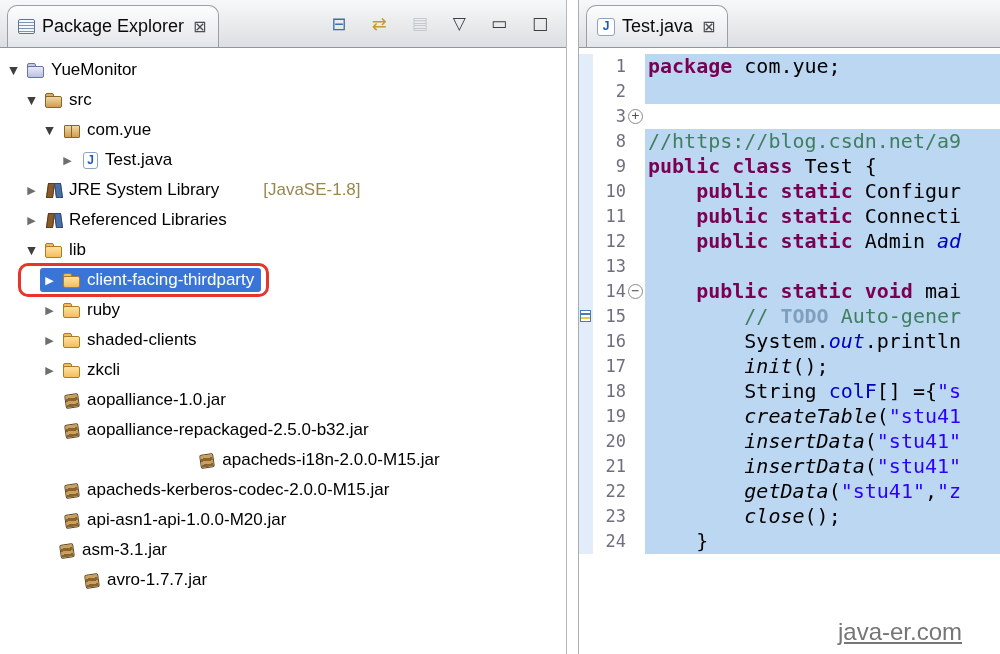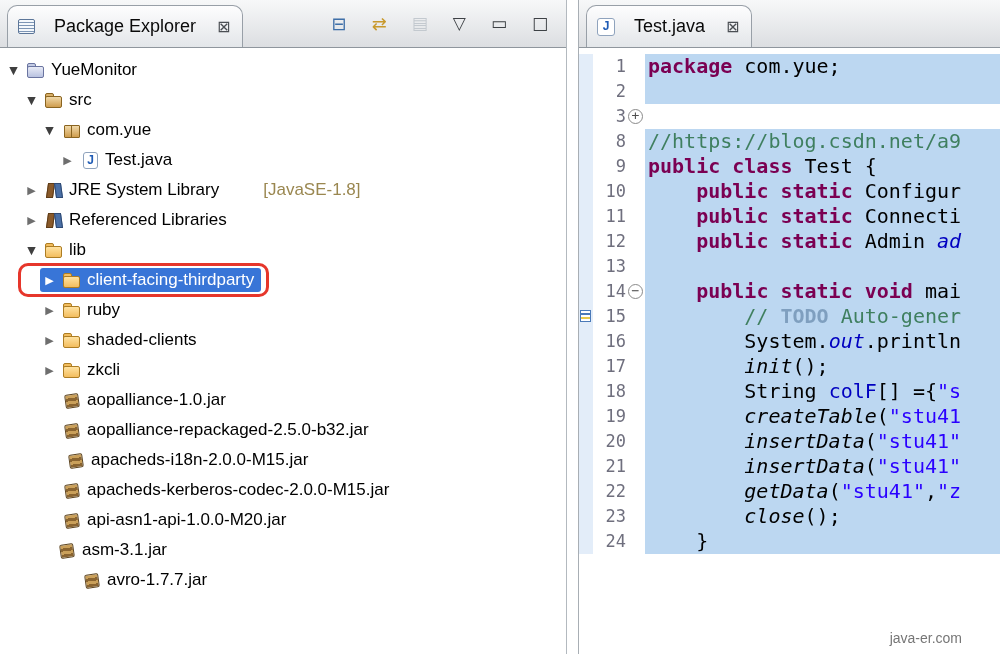--- a/index.html
+++ b/index.html
@@ -21,21 +21,21 @@
 
   
   .tabbar {
     height:48px; box-sizing:border-box;
     background:linear-gradient(#f7f8f9,#dcdee1);
     border-bottom:1px solid #8f969d;
     display:flex; align-items:flex-end; position:relative;
   }
   .tab {
     height:42px; margin-left:7px; box-sizing:border-box;
-    display:flex; align-items:center; gap:19px; padding:0 12px 0 10px;
+    display:flex; align-items:center; gap:7px; padding:0 12px 0 10px;
     background:linear-gradient(#fdfdfe,#e3e6e9);
     border:1px solid #989fa7; border-bottom:none;
     border-radius:10px 10px 0 0;
     font-size:18px; color:#0a0a0a; white-space:nowrap;
   }
   .tab-close { font-size:16px; color:#4b4f54; margin-left:2px; cursor:pointer;
                font-family:"DejaVu Sans",sans-serif; }
   .toolbar { margin-left:auto; align-self:center; display:flex; align-items:center;
              gap:25px; padding-right:18px; font-size:17px; color:#3d4145;
              font-family:"DejaVu Sans",sans-serif; }
@@ -133,22 +133,22 @@
   .tok-com  { color:var(--comment); }
   .tok-todo { color:var(--todo); font-weight:bold; }
   .tok-sim  { color:#000; font-style:italic; }
   .tok-sif  { color:var(--staticfield); font-style:italic; }
   .tok-var  { color:var(--staticfield); }
 
   .marker-ico { position:absolute; left:1px; top:6px; width:11px; height:12px;
                 box-sizing:border-box; border:1px solid #4a79b8;
                 background:linear-gradient(#fff 0 2px,#4a79b8 2px 4px,#fff 4px 6px,
                                            #e8c84a 6px 8px,#fff 8px); }
-  .watermark { position:absolute; right:38px; bottom:8px; font-size:14px; color:#767676;
-               font-family:"Liberation Sans",sans-serif; }
+  .watermark { position:absolute; right:38px; bottom:8px; font-size:24px; color:#767676;
+               font-family:"Liberation Sans",sans-serif;text-decoration:underline; }
 </style>
 </head>
 <body>
 
 <div class="app">
 
   <section class="panel left">
     <div class="tabbar">
       <div class="tab">
         <span class="ico ico-explorer"></span>
@@ -277,21 +277,21 @@
 
   <div class="tree-row" style="padding-left: 40px;">
     <span class="row-content">
       <span class="arrow"></span>
       <span class="ico ico-jar"></span>
       <span class="label">aopalliance-repackaged-2.5.0-b32.jar</span>
 
     </span>
   </div>
 
-  <div class="tree-row" style="padding-left: 44px;">
+  <div class="tree-row" style="padding-left: 56px; justify-content: center;">
     <span class="row-content">
       <span class="arrow"></span>
       <span class="ico ico-jar"></span>
       <span class="label">apacheds-i18n-2.0.0-M15.jar</span>
 
     </span>
   </div>
 
   <div class="tree-row" style="padding-left: 40px;">
     <span class="row-content">

